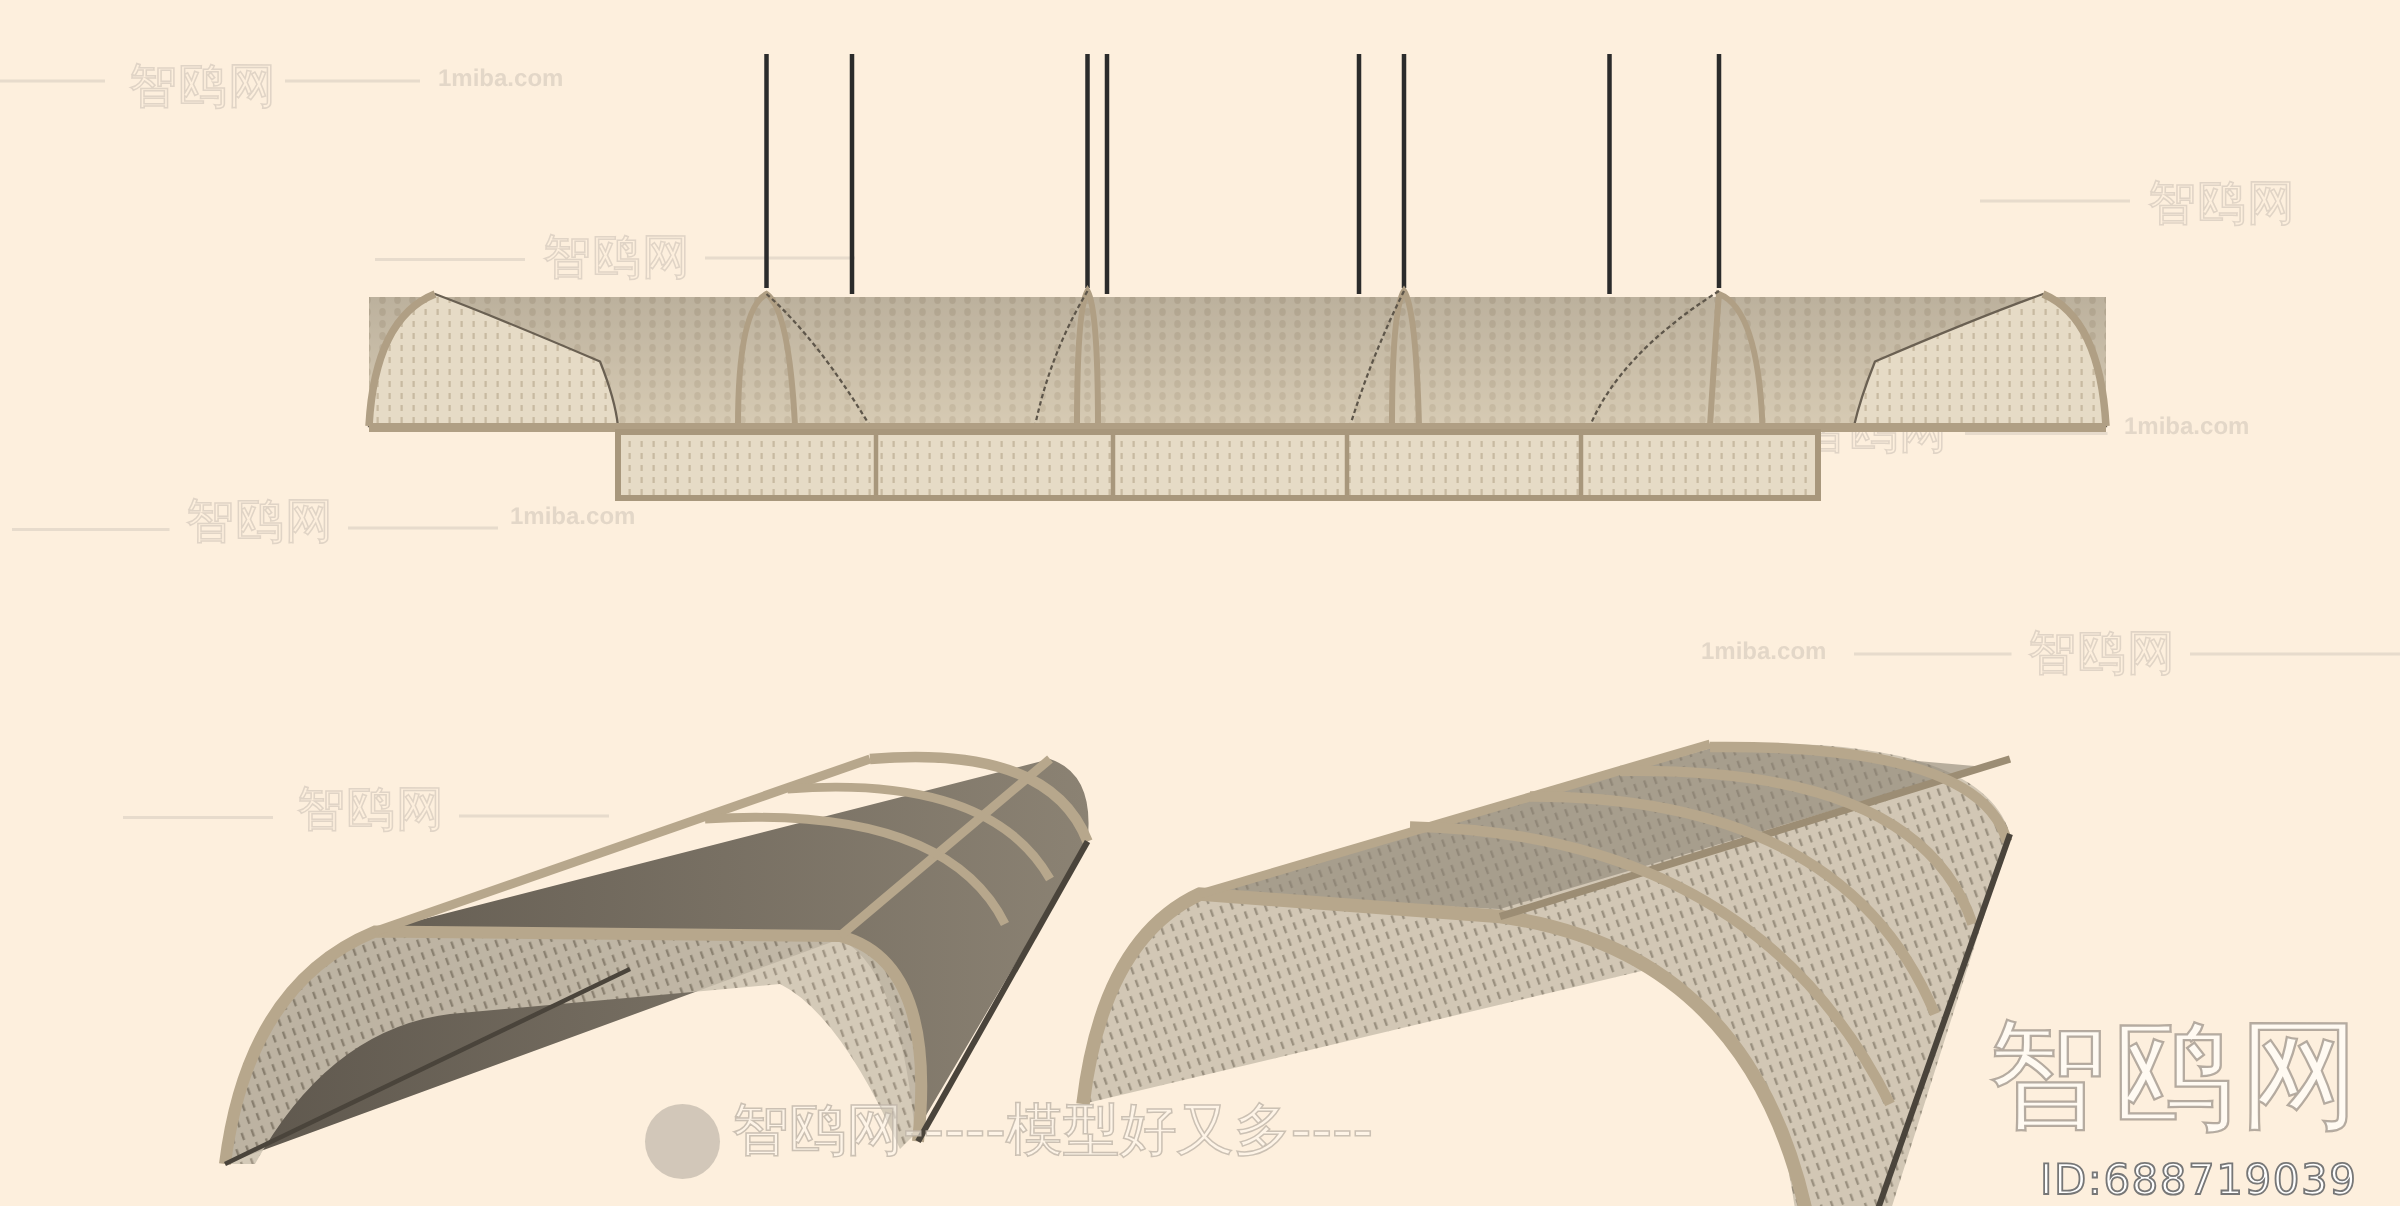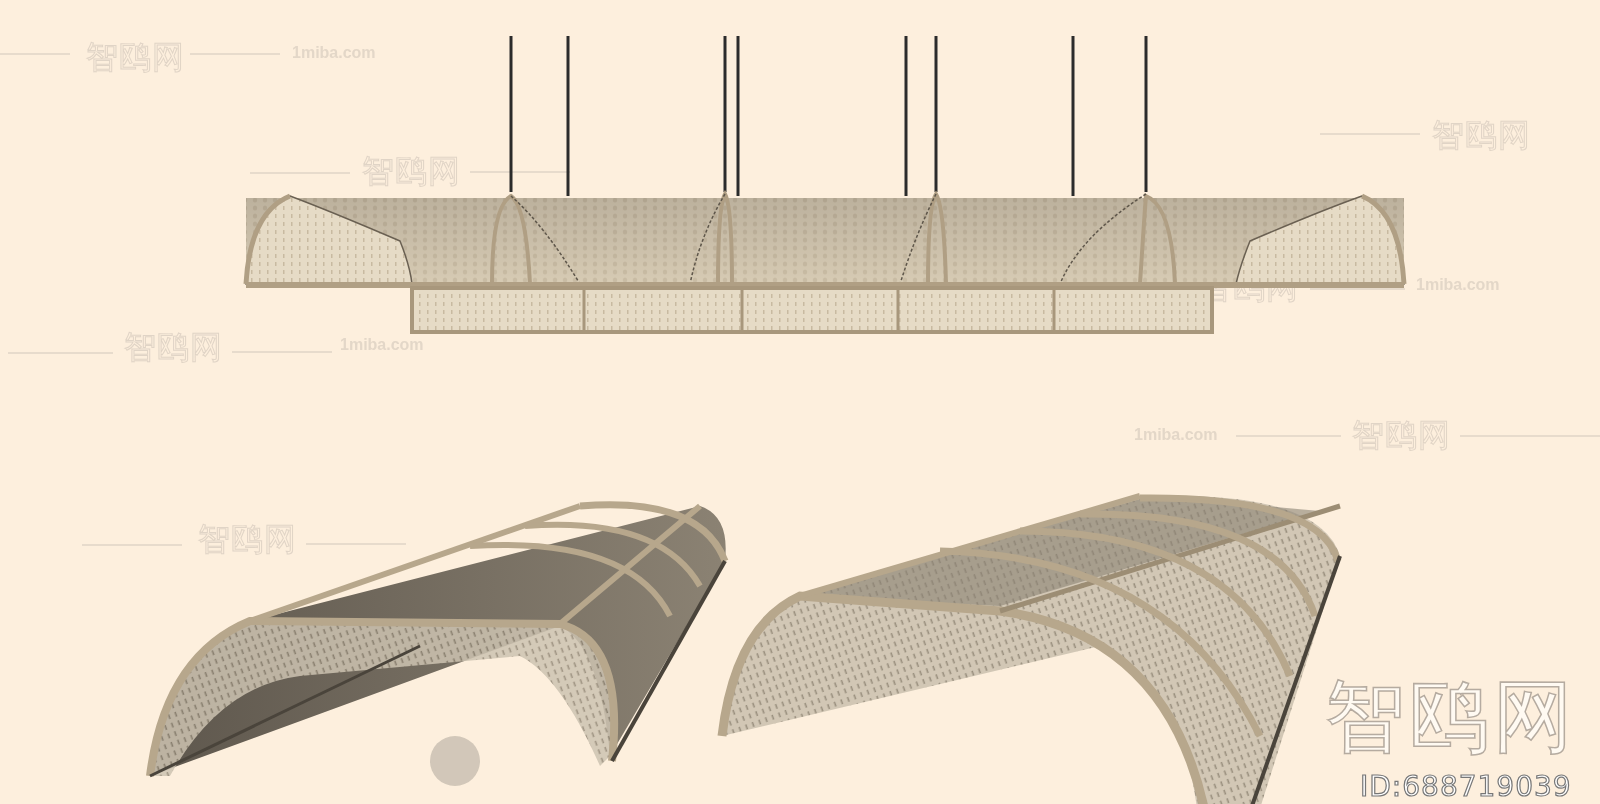--- a/index.html
+++ b/index.html
@@ -174,16 +174,19 @@
       <path d="M1000 575 L1340 470" stroke="#9c8d74" stroke-width="5"></path>
       <path d="M940 515 Q1170 520 1260 700" fill="none" stroke="#b7a78c" stroke-width="7"></path>
       <path d="M1020 495 Q1230 495 1290 640" fill="none" stroke="#b7a78c" stroke-width="7"></path>
       <path d="M1080 478 Q1280 475 1315 580" fill="none" stroke="#b7a78c" stroke-width="7"></path>
       <path d="M1140 462 Q1320 460 1338 525" fill="none" stroke="#b7a78c" stroke-width="7"></path>
       <path d="M1240 804 L1340 520" stroke="#4a443b" stroke-width="4"></path>
     </g>
   </svg>
 
   <div class="logo-circle" style="left:430px;top:700px;"></div>
+  <div class="wm-slogan" style="left:488px;top:692px;">
+    <span>智鸥网</span><span>-----</span><span>模型好又多</span><span>----</span>
+  </div>
 
   <div class="wm-big" style="left:1325px;top:628px;">智鸥网</div>
   <div class="wm-id" style="left:1360px;top:734px;">ID:688719039</div>
 </div>
 
 </body></html>

